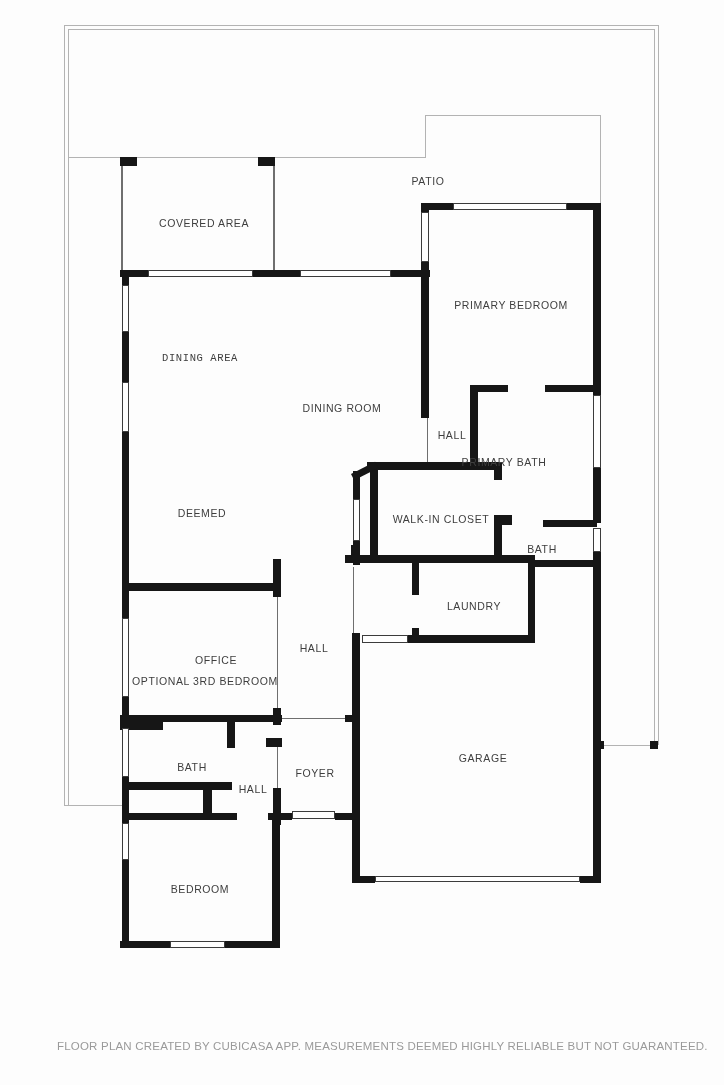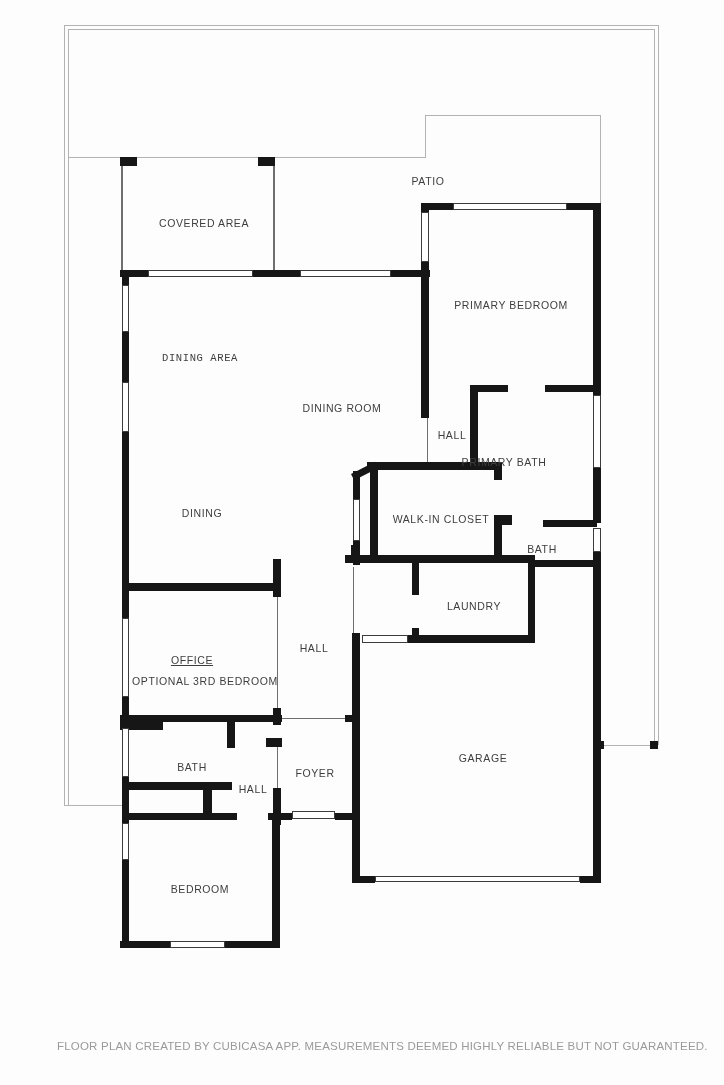--- a/index.html
+++ b/index.html
@@ -115,26 +115,26 @@
       <div class="window-marker" style="left: 362px; top: 635px; width: 46px; height: 8px;"></div>
       <div class="window-marker" style="left: 292px; top: 811px; width: 43px; height: 8px;"></div>
       <div class="window-marker" style="left: 375px; top: 876px; width: 205px; height: 6px;"></div>
       <div class="room-label" style="left: 428px; top: 181px;">PATIO</div>
       <div class="room-label" style="left: 204px; top: 223px;">COVERED AREA</div>
       <div class="room-label" style="left: 511px; top: 305px;">PRIMARY BEDROOM</div>
       <div class="room-label" style="left: 200px; top: 358px; font-family: Liberation Mono, monospace;">DINING AREA</div>
       <div class="room-label" style="left: 342px; top: 408px;">DINING ROOM</div>
       <div class="room-label" style="left: 452px; top: 435px;">HALL</div>
       <div class="room-label" style="left: 504px; top: 426px; margin-top: 36px;">PRIMARY BATH</div>
-      <div class="room-label" style="left: 202px; top: 513px;">DINING</div>
+      <div class="room-label" style="left: 202px; top: 513px;">DEEMED</div>
       <div class="room-label" style="left: 441px; top: 519px;">WALK-IN CLOSET</div>
       <div class="room-label" style="left: 542px; top: 549px;">BATH</div>
       <div class="room-label" style="left: 474px; top: 606px;">LAUNDRY</div>
       <div class="room-label" style="left: 314px; top: 648px;">HALL</div>
-      <div class="room-label" style="left: 192px; top: 660px; text-decoration: underline;">OFFICE</div>
+      <div class="room-label" style="left: 216px; top: 660px;">OFFICE</div>
       <div class="room-label" style="left: 205px; top: 681px;">OPTIONAL 3RD BEDROOM</div>
       <div class="room-label" style="left: 483px; top: 758px;">GARAGE</div>
       <div class="room-label" style="left: 192px; top: 767px;">BATH</div>
       <div class="room-label" style="left: 315px; top: 773px;">FOYER</div>
       <div class="room-label" style="left: 253px; top: 789px;">HALL</div>
       <div class="room-label" style="left: 200px; top: 889px;">BEDROOM</div>
     </div>
   <div class="footer-text">FLOOR PLAN CREATED BY CUBICASA APP. MEASUREMENTS DEEMED HIGHLY RELIABLE BUT NOT GUARANTEED.</div>
 </div>
 

